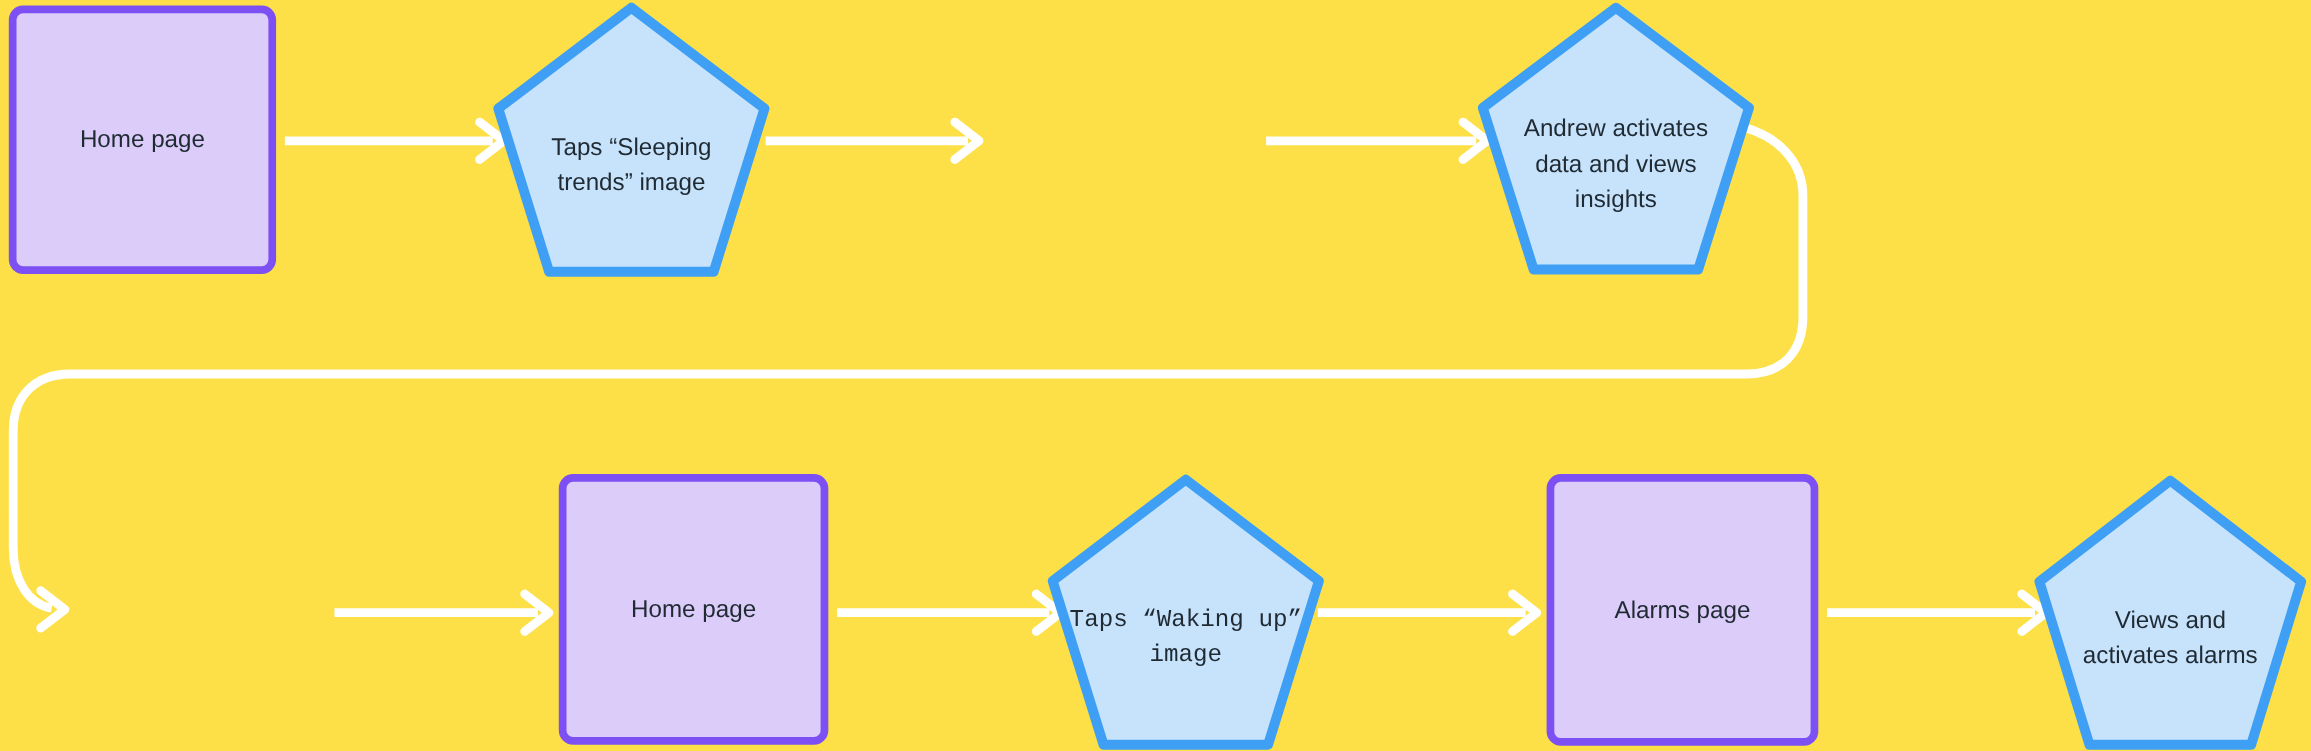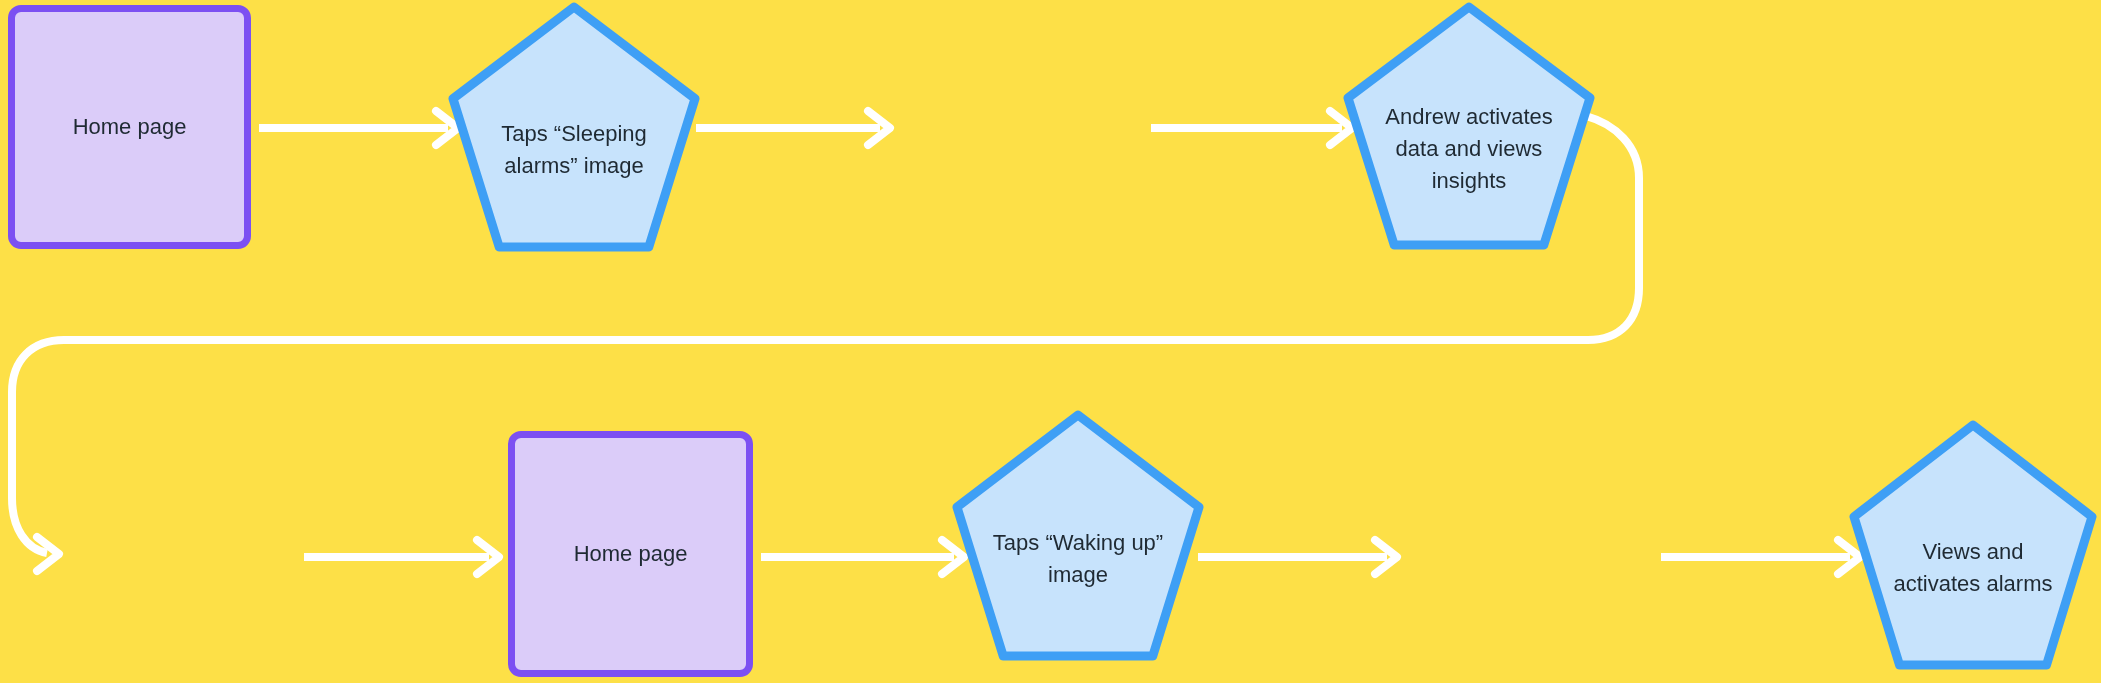--- a/index.html
+++ b/index.html
@@ -103,40 +103,43 @@
       </g>
     </svg>
 <div class="node rect" style="left: 8px; top: 5px; width: 243px; height: 244px; background: rgb(219, 204, 249); border-color: rgb(124, 80, 242);">
       <div class="label" style="color: rgb(31, 42, 51);">Home page</div>
     </div>
     <div class="node pent" style="left: 448px; top: 2px; width: 252px; height: 250px;">
       <svg class="pent-shape" width="252" height="250" viewBox="0 0 252 250">
         <polygon points="126,5 247,96.7 200.8,245 51.2,245 5,96.7" fill="#C7E3FC" stroke="#3E9FF5" stroke-width="9" stroke-linejoin="round"></polygon>
       </svg>
       <div class="label" style="color: rgb(31, 42, 51);">Taps “Sleeping
-alarms” image</div>
+trends” image</div>
     </div>
     <div class="node pent" style="left: 1343px; top: 2px; width: 252px; height: 248px;">
       <svg class="pent-shape" width="252" height="248" viewBox="0 0 252 248">
         <polygon points="126,5 247,95.9 200.8,243 51.2,243 5,95.9" fill="#C7E3FC" stroke="#3E9FF5" stroke-width="9" stroke-linejoin="round"></polygon>
       </svg>
       <div class="label" style="color: rgb(31, 42, 51);">Andrew activates
 data and views
 insights</div>
     </div>
     <div class="node rect" style="left: 508px; top: 431px; width: 245px; height: 246px; background: rgb(219, 204, 249); border-color: rgb(124, 80, 242);">
       <div class="label" style="color: rgb(31, 42, 51);">Home page</div>
     </div>
-    <div class="node pent" style="left: 952px; top: 410px; width: 252px; height: 251px;">
+    <div class="node pent" style="left: 952px; top: 431px; width: 252px; height: 251px; font-family: Liberation Mono, monospace;">
       <svg class="pent-shape" width="252" height="251" viewBox="0 0 252 251">
         <polygon points="126,5 247,97.1 200.8,246 51.2,246 5,97.1" fill="#C7E3FC" stroke="#3E9FF5" stroke-width="9" stroke-linejoin="round"></polygon>
       </svg>
       <div class="label" style="color: rgb(31, 42, 51);">Taps “Waking up”
 image</div>
     </div>
-    <div class="node pent" style="left: 1849px; top: 420px; width: 248px; height: 250px; text-decoration: underline;">
+    <div class="node rect" style="left: 1406px; top: 431px; width: 247px; height: 247px; background: rgb(219, 204, 249); border-color: rgb(124, 80, 242);">
+      <div class="label" style="color: rgb(31, 42, 51);">Alarms page</div>
+    </div>
+    <div class="node pent" style="left: 1849px; top: 432px; width: 248px; height: 250px; text-decoration: underline;">
       <svg class="pent-shape" width="248" height="250" viewBox="0 0 248 250">
         <polygon points="124,5 243,96.7 197.5,245 50.5,245 5,96.7" fill="#C7E3FC" stroke="#3E9FF5" stroke-width="9" stroke-linejoin="round"></polygon>
       </svg>
       <div class="label" style="color: rgb(31, 42, 51);">Views and
 activates alarms</div>
     </div>
   </div>
 
 </body></html>

